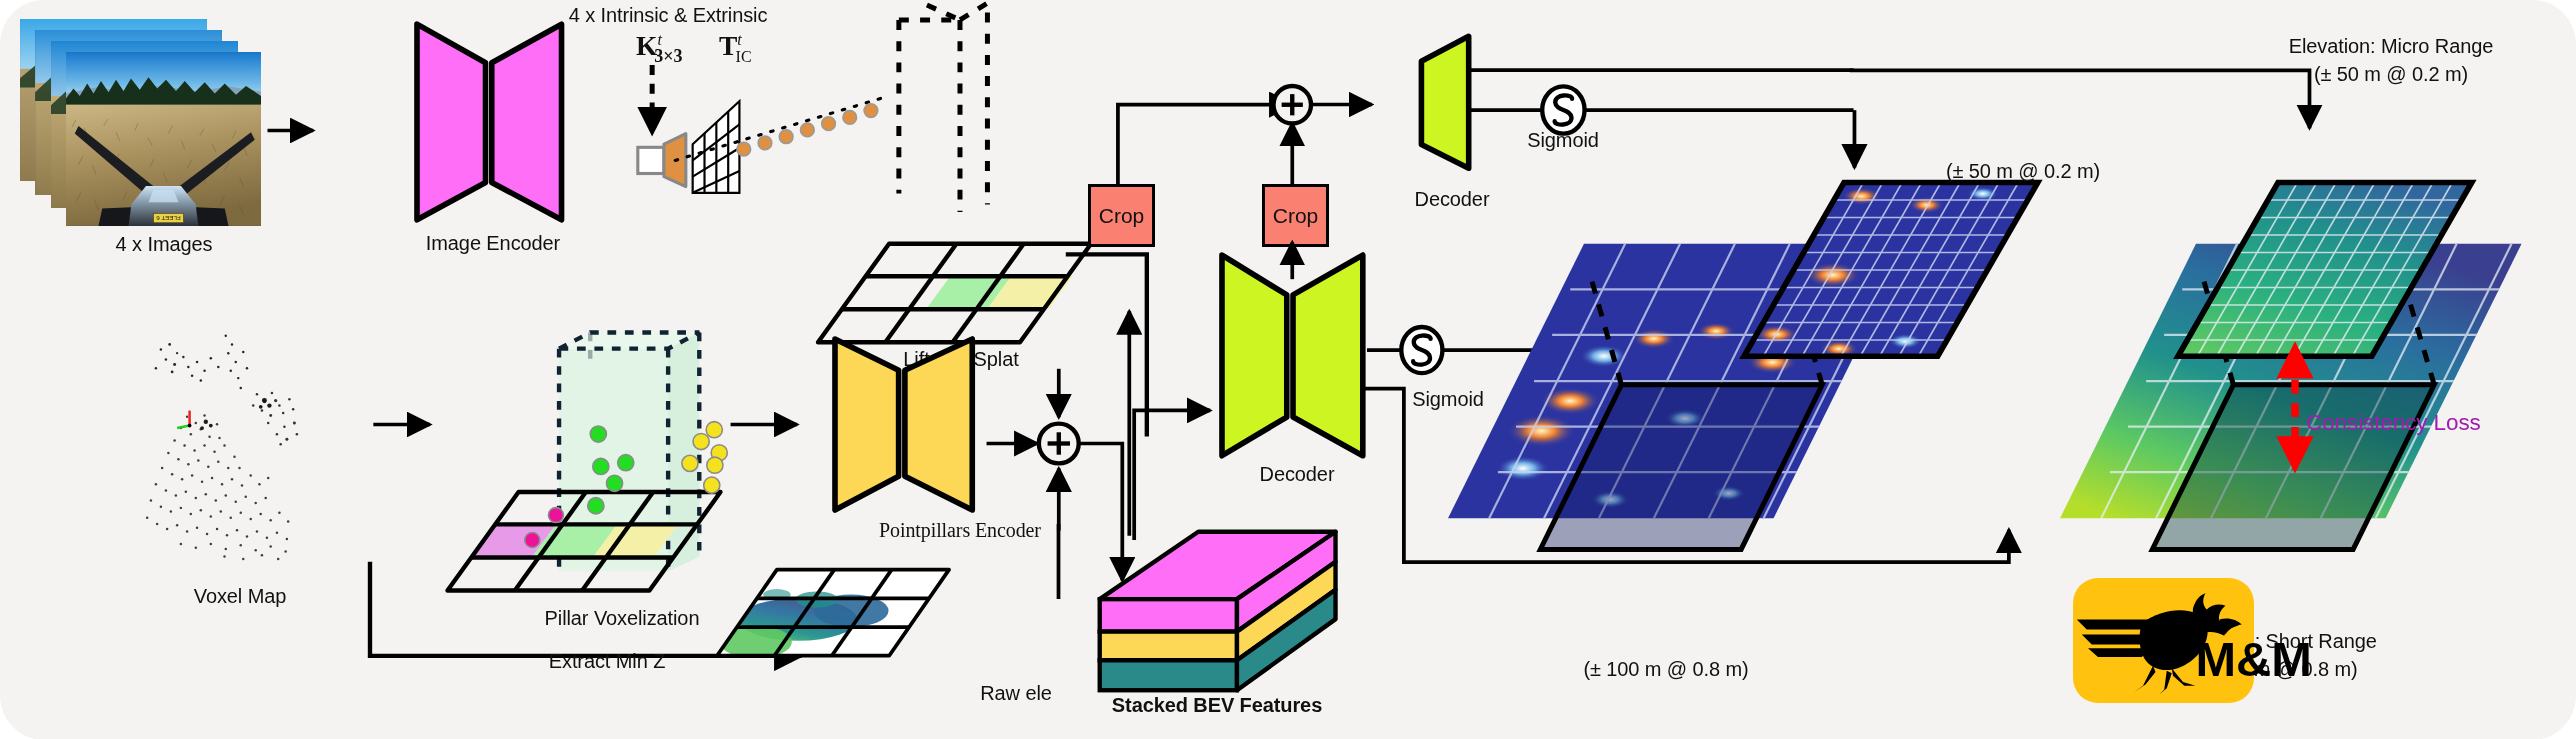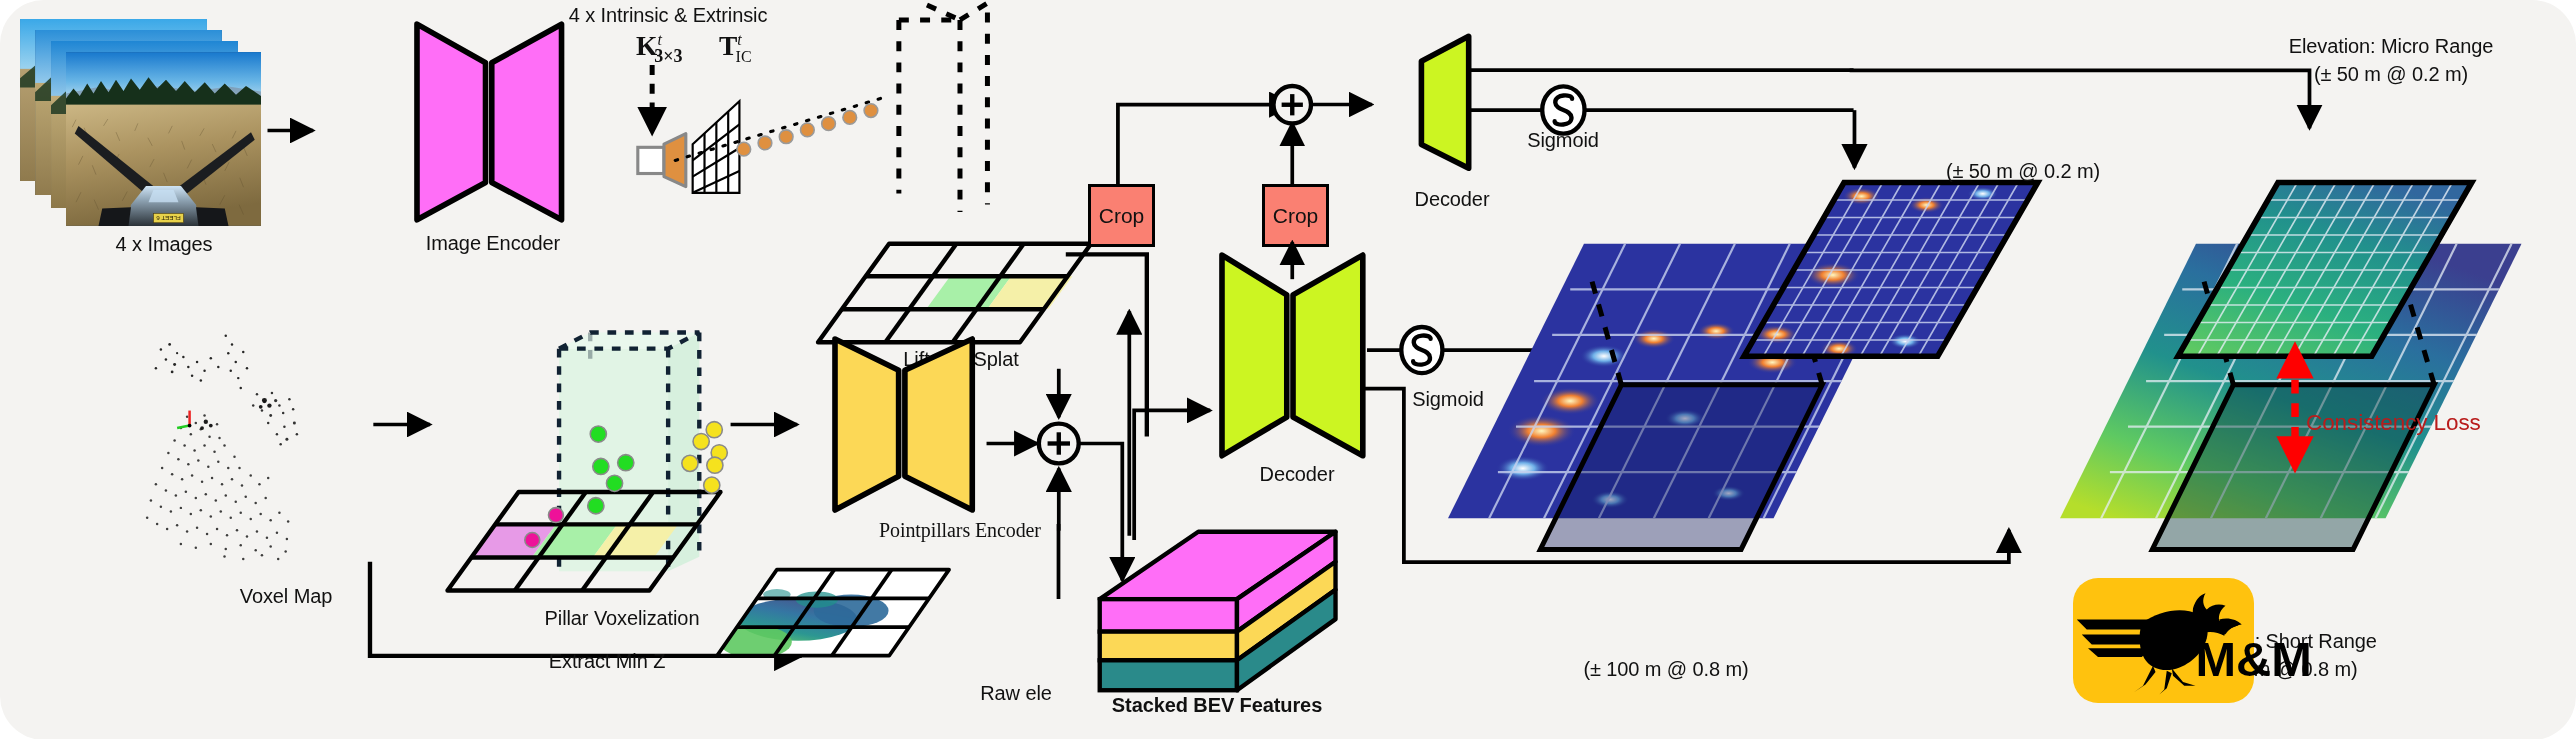--- a/index.html
+++ b/index.html
@@ -15,21 +15,21 @@
   .lbl{
     position:absolute;
     font-family:"Liberation Sans", sans-serif;
     font-size:20px;
     color:#111;
     white-space:nowrap;
     line-height:1.22;
     letter-spacing:-0.1px;
   }
   .lbl.c{transform:translateX(-50%);text-align:center;}
-  .lbl.red{color:#b91c1c;}
+  .lbl.red{color:#a21caf;}
   svg{position:absolute;left:0;top:0;overflow:visible;}
   .photo{
     position:absolute;
     box-shadow:none;
     background:#2a4a6a;
   }
 </style>
 </head>
 <body>
 
@@ -382,21 +382,21 @@
             <circle cx="158" cy="182" r="3"></circle>
             <circle cx="144" cy="186" r="3"></circle>
         </g>
       </g>
 
       <line x1="124" y1="182" x2="124" y2="158" stroke="#ee2222" stroke-width="4"></line>
       <line x1="124" y1="182" x2="104" y2="186" stroke="#22cc22" stroke-width="4"></line>
       <circle cx="124" cy="182" r="3" fill="#000"></circle>
     </svg>
   </div>
-  <div class="lbl c" style="left:240px;top:584px;margin-left:46px;">Voxel Map</div>
+  <div class="lbl c" style="left:240px;top:584px;">Voxel Map</div>
 
   <svg width="87" height="37" style="left:373px;top:406px;" viewBox="0 0 140 60">
     <line x1="0" y1="30" x2="92" y2="30" stroke="#000" stroke-width="6" marker-end="url(#ah)"></line>
   </svg>
 
   <svg width="325" height="268" style="left:462px;top:325px;" viewBox="0 0 520 430">
 
     <polygon points="155,38 330,38 330,395 155,395" fill="#dff3e4" opacity="0.95"></polygon>
     <polygon points="155,38 205,12 380,12 330,38" fill="#e8f7ec" opacity="0.95"></polygon>
     <polygon points="330,38 380,12 380,372 330,395" fill="#d4efdb" opacity="0.9"></polygon>

